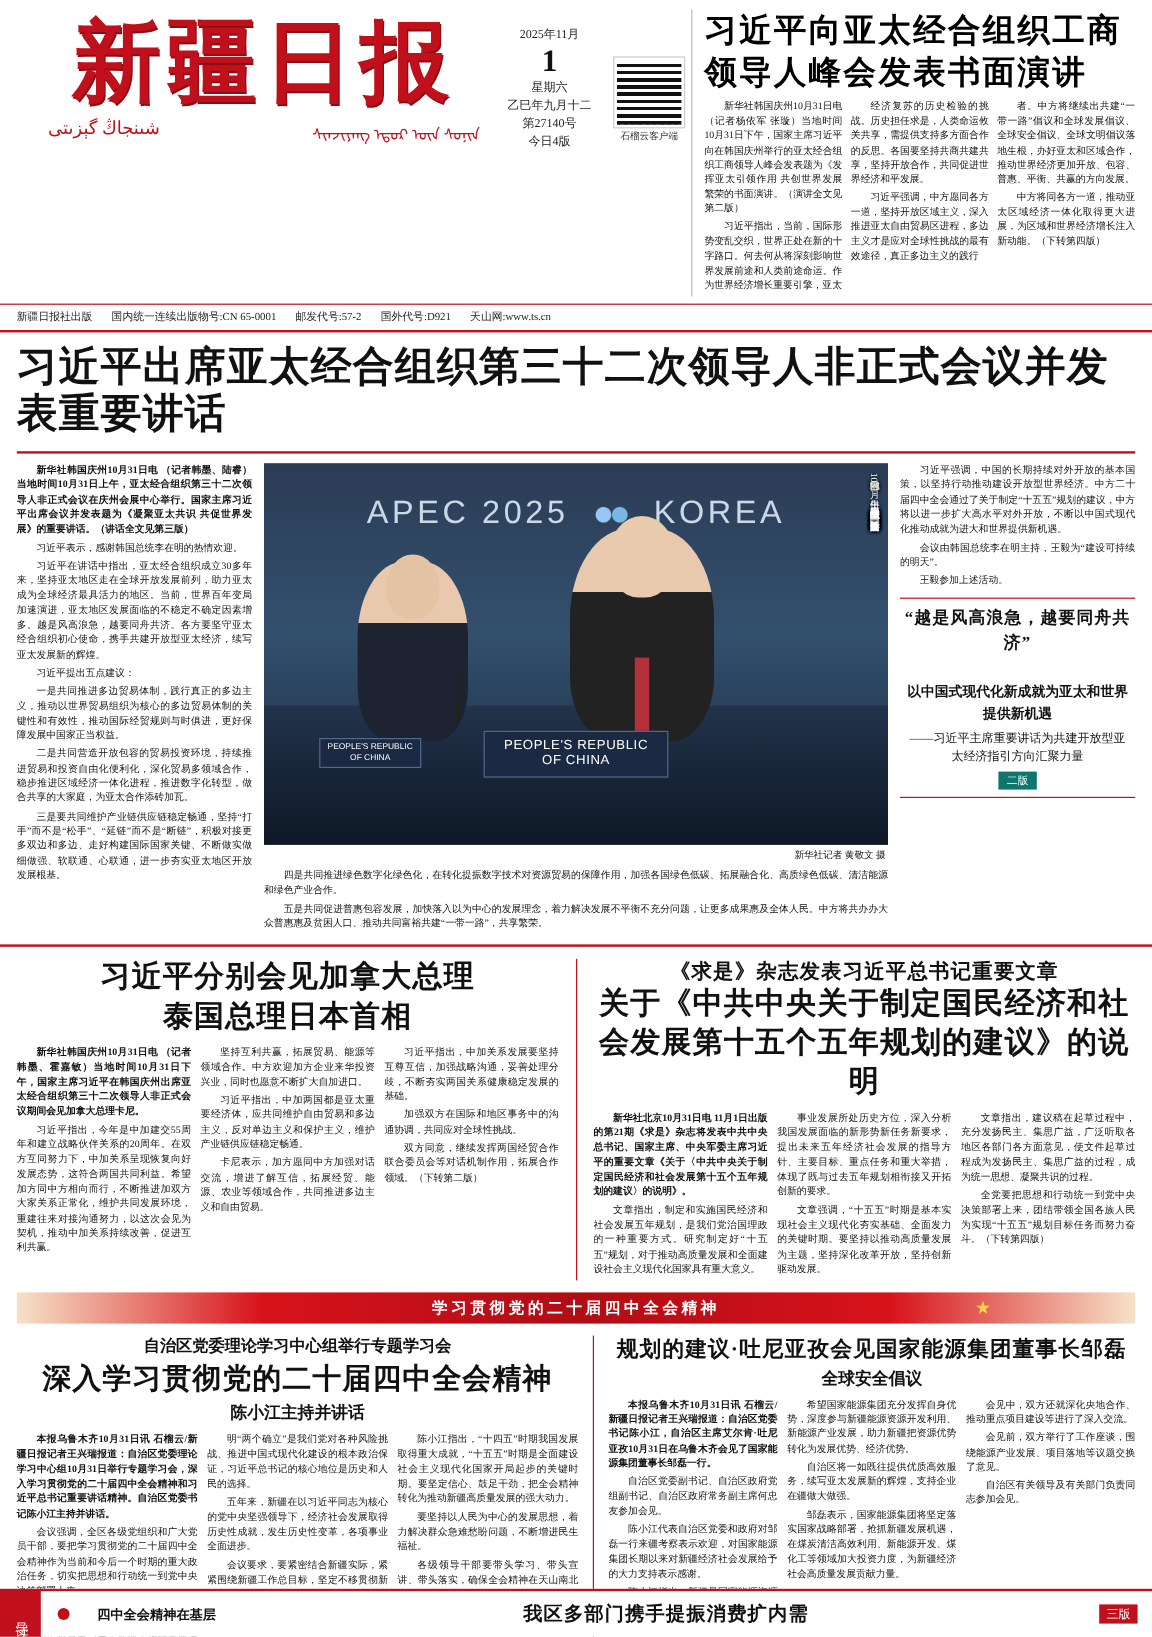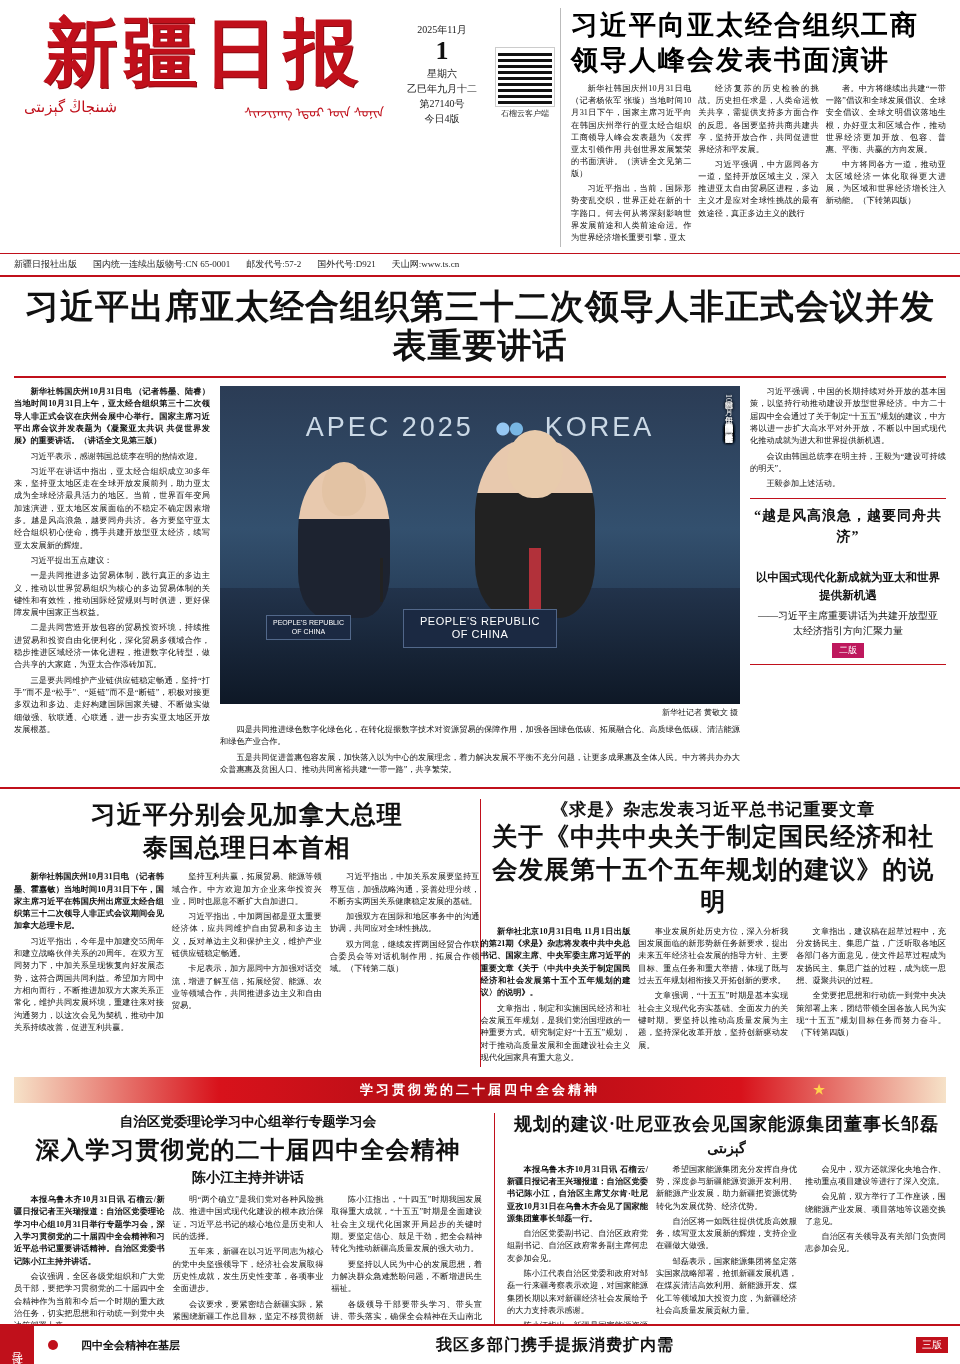--- a/index.html
+++ b/index.html
@@ -1,20 +1,20 @@
 <!DOCTYPE html>
 <html><head>
 <meta charset="utf-8">
 <style>
   html,body{margin:0;padding:0;background:#fff;}
   body{width:960px;height:1364px;font-family:"Liberation Serif",serif;color:#111;overflow:hidden;}
   .page{position:relative;width:960px;height:1364px;padding:0;box-sizing:border-box;}
 
   
-  .masthead{display:flex;padding:8px 14px 0 14px;box-sizing:border-box;}
+  .masthead{display:flex;padding:8px 14px 0 30px;box-sizing:border-box;}
   .mh-logo{width:380px;flex:0 0 380px;}
   .logo-cn{font-family:"Liberation Serif",serif;font-weight:bold;font-size:74px;color:#c0101b;letter-spacing:6px;line-height:1.08;text-align:center;padding-top:6px;
     text-shadow:1px 1px 0 #8d0b13;}
   .logo-sub{display:flex;justify-content:space-between;align-items:flex-start;padding:4px 10px 0 10px;}
   .logo-uy{font-size:15px;color:#c0101b;letter-spacing:1px;}
   .logo-mn{font-size:13px;color:#c0101b;}
   .mh-date{width:96px;flex:0 0 96px;text-align:center;font-size:11px;line-height:1.5;padding-top:14px;}
   .mh-date .d-num{font-size:26px;font-weight:bold;line-height:1.1;}
   .mh-date .d-small{font-size:10px;color:#222;}
   .mh-qr{width:70px;flex:0 0 70px;padding-top:40px;text-align:center;}
@@ -28,21 +28,21 @@
   .lead-body{display:flex;gap:7px;margin-top:6px;font-size:8.2px;line-height:1.48;text-align:justify;}
   .lead-body .col{flex:1;}
   .lead-body .col p{margin:0 0 3px 0;text-indent:2em;}
 
   
   .infobar{display:flex;gap:16px;font-size:9px;padding:4px 14px;border-top:1px solid #c0101b;border-bottom:2px solid #c0101b;margin-top:6px;color:#222;align-items:flex-end;}
   .infobar span{white-space:nowrap;}
 
   
   .banner{padding:10px 14px 4px 14px;}
-  .banner h1{margin:0;font-size:34px;font-weight:bold;letter-spacing:1px;color:#111;text-align:center;line-height:1.15;}
+  .banner h1{margin:0;font-size:34px;font-weight:bold;letter-spacing:1px;color:#111;line-height:1.15;}
   .rule-red{height:2px;background:#c0101b;margin:7px 14px 0 14px;}
 
   
   .story{display:flex;gap:10px;padding:8px 14px 0 14px;}
   .st-col{font-size:8.2px;line-height:1.5;text-align:justify;}
   .st-col p{margin:0 0 3px 0;text-indent:2em;}
   .st-left{width:196px;flex:0 0 196px;}
   .st-right{width:196px;flex:0 0 196px;}
   .st-mid{flex:1;}
   .lede{font-weight:bold;}
@@ -64,24 +64,24 @@
   .cap-vert{position:absolute;top:8px;right:6px;writing-mode:vertical-rl;font-size:8px;line-height:1.45;color:#fff;text-shadow:0 0 3px #000;max-height:300px;}
   .photo-credit{font-size:8px;text-align:right;padding:3px 2px 0 0;}
   .mid-cols{display:flex;gap:8px;margin-top:6px;}
   .mid-cols .col{flex:1;font-size:8.2px;line-height:1.5;text-align:justify;}
   .mid-cols .col p{margin:0 0 3px 0;text-indent:2em;}
 
   .quotebox{border-top:1px solid #c0101b;border-bottom:1px solid #c0101b;margin-top:8px;padding:6px 4px;text-align:center;}
   .quotebox .q1{font-size:14px;font-weight:bold;color:#111;letter-spacing:1px;}
   .quotebox .q2{font-size:11.5px;font-weight:bold;margin-top:22px;line-height:1.5;}
   .quotebox .q3{font-size:10px;margin-top:4px;line-height:1.5;}
-  .pg-badge{display:inline-block;background:#be185d;color:#fff;font-size:9px;padding:1px 7px;margin-top:5px;}
-
-  
-  .midrow{display:flex;padding:10px 14px 0 14px;border-top:2px solid #c0101b;margin-top:8px;}
+  .pg-badge{display:inline-block;background:#0f766e;color:#fff;font-size:9px;padding:1px 7px;margin-top:5px;}
+
+  
+  .midrow{display:flex;gap:14px;padding:10px 14px 0 14px;border-top:2px solid #c0101b;margin-top:8px;}
   .ms{flex:1;}
   .ms h2{margin:0;font-size:25px;font-weight:bold;letter-spacing:1px;line-height:1.3;text-align:center;}
   .ms h2.small{font-size:17px;}
   .ms .cols{display:flex;gap:8px;margin-top:7px;}
   .ms .cols .col{flex:1;font-size:8.2px;line-height:1.5;text-align:justify;}
   .ms .cols .col p{margin:0 0 3px 0;text-indent:2em;}
   .divider-v{width:1px;background:#c0101b;}
 
   
   .ribbon{margin:10px 14px 0 14px;height:26px;background:linear-gradient(90deg,#f6e2c8 0%,#d8121b 22%,#b00d15 50%,#d8121b 78%,#f6e2c8 100%);
@@ -296,21 +296,21 @@
           <p>要坚持以人民为中心的发展思想，着力解决群众急难愁盼问题，不断增进民生福祉。</p>
           <p>各级领导干部要带头学习、带头宣讲、带头落实，确保全会精神在天山南北落地生根、开花结果。（下转第四版）</p>
         </div>
       </div>
     </div>
 
     <div class="divider-v"></div>
 
     <div class="br">
       <h3 class="sect-h s2">规划的建议·吐尼亚孜会见国家能源集团董事长邹磊</h3>
-      <div class="sect-byline">گېزىتى</div>
+      <div class="sect-byline">全球安全倡议</div>
       <div class="cols3">
         <div class="col">
           <p class="lede">本报乌鲁木齐10月31日讯 石榴云/新疆日报记者王兴瑞报道：自治区党委书记陈小江，自治区主席艾尔肯·吐尼亚孜10月31日在乌鲁木齐会见了国家能源集团董事长邹磊一行。</p>
           <p>自治区党委副书记、自治区政府党组副书记、自治区政府常务副主席何忠友参加会见。</p>
           <p>陈小江代表自治区党委和政府对邹磊一行来疆考察表示欢迎，对国家能源集团长期以来对新疆经济社会发展给予的大力支持表示感谢。</p>
           <p>陈小江指出，新疆是国家能源资源战略保障基地，国家能源集团在疆发展空间广阔、前景可期。</p>
         </div>
         <div class="col">
           <p>希望国家能源集团充分发挥自身优势，深度参与新疆能源资源开发利用、新能源产业发展，助力新疆把资源优势转化为发展优势、经济优势。</p>
           <p>自治区将一如既往提供优质高效服务，续写亚太发展新的辉煌，支持企业在疆做大做强。</p>

